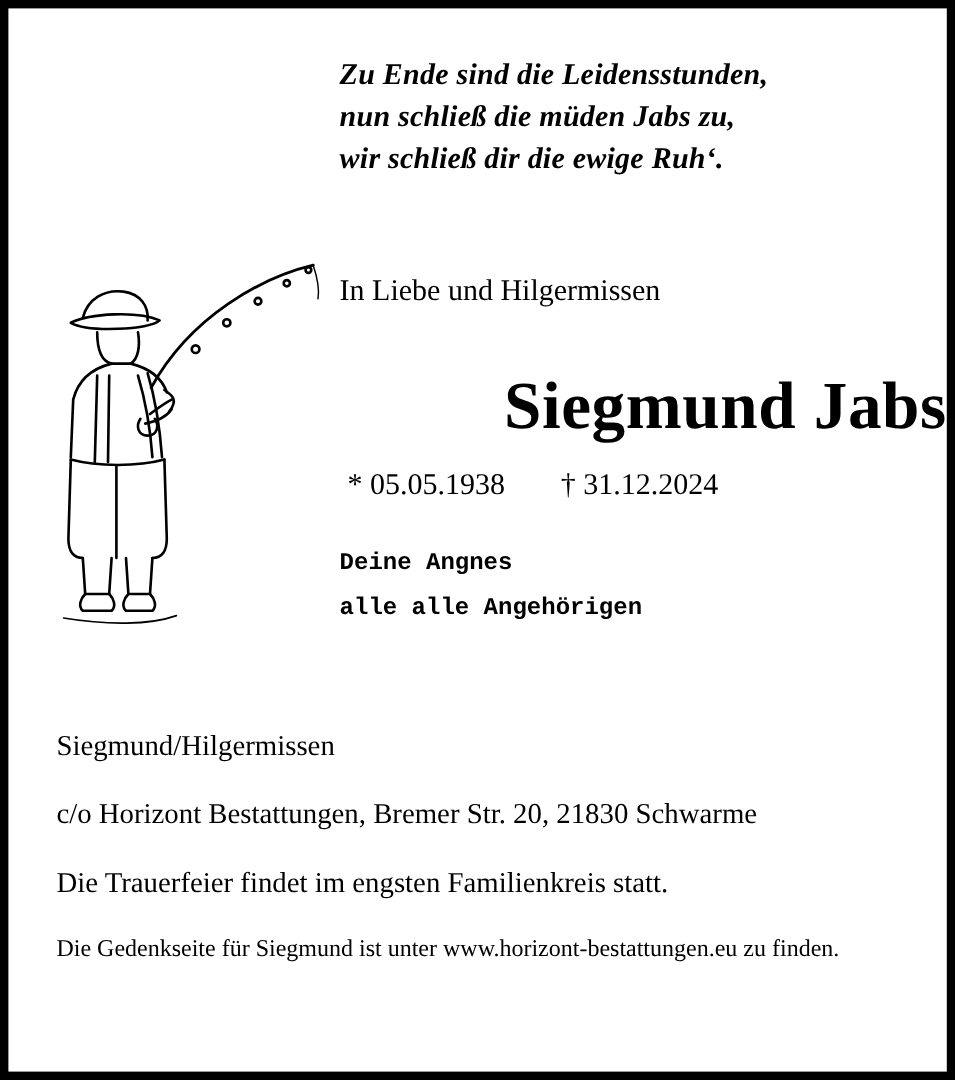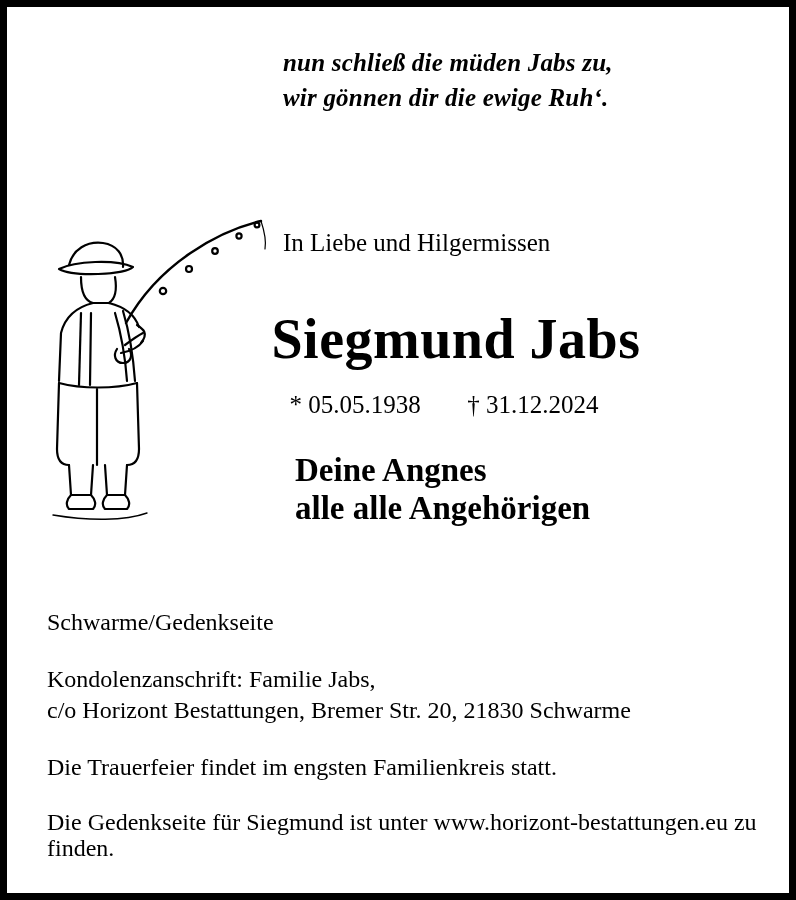--- a/index.html
+++ b/index.html
@@ -65,21 +65,21 @@
     line-height: 36px;
     white-space: nowrap;
   }
 
   
   .name {
     position: absolute;
     left: 0;
     right: 0;
     top: 300px;
-    text-align: center;
+    text-align: right;
     font-size: 56px;
     font-weight: bold;
     letter-spacing: 0.5px;
     padding-left: 116px;
     box-sizing: border-box;
   }
 
   
   .dates {
     position: absolute;
@@ -95,58 +95,60 @@
     display: inline-block;
     width: 34px;
   }
   .dates .cross {
     font-size: 25px;
   }
 
   
   .survivors {
     position: absolute;
-    left: 288px;
+    left: 276px;
     top: 444px;
-    font-size: 33px;
+    font-size: 20px;
     font-weight: bold;
     line-height: 38px;
     white-space: nowrap;
+    font-family: Liberation Mono, monospace;
   }
 
   
   .footer {
     position: absolute;
     left: 40px;
     top: 600px;
     right: 30px;
   }
   .footer .line {
     font-size: 24px;
     line-height: 31px;
     margin-bottom: 26px;
   }
   .footer .addr .sub {
     display: block;
   }
   .footer .small {
-    font-size: 24px;
+    font-size: 20px;
     line-height: 26px;
     margin-bottom: 0;
   }
 </style>
 </head>
 <body>
 
 <div class="obituary">
   <div class="inner">
 
     <div class="verse">
+      <div>Zu Ende sind die Leidensstunden,</div>
       <div>nun schließ die müden Jabs zu,</div>
-      <div>wir gönnen dir die ewige Ruh‘.</div>
+      <div>wir schließ dir die ewige Ruh‘.</div>
     </div>
 
     <div class="illustration">
       <svg width="250" height="330" viewBox="0 0 250 330" fill="none" stroke="#000000" stroke-width="2.2" stroke-linecap="round" stroke-linejoin="round">
 
         <path d="M97 120 C 130 60, 190 28, 232 18" stroke-width="2.4"></path>
 
         <circle cx="134" cy="88" r="3.2" fill="none"></circle>
         <circle cx="160" cy="66" r="3" fill="none"></circle>
         <circle cx="186" cy="48" r="2.8" fill="none"></circle>
@@ -207,23 +209,22 @@
       <span class="cross">†</span>
       <span>31.12.2024</span>
     </div>
 
     <div class="survivors">
       <div>Deine Angnes</div>
       <div>alle alle Angehörigen</div>
     </div>
 
     <div class="footer">
-      <div class="line">Schwarme/Gedenkseite</div>
+      <div class="line">Siegmund/Hilgermissen</div>
       <div class="line addr">
-        <span class="sub">Kondolenzanschrift: Familie Jabs,</span>
         <span class="sub">c/o Horizont Bestattungen, Bremer Str. 20, 21830 Schwarme</span>
       </div>
       <div class="line">Die Trauerfeier findet im engsten Familienkreis statt.</div>
       <div class="line small">Die Gedenkseite für Siegmund ist unter www.horizont-bestattungen.eu zu finden.</div>
     </div>
 
   </div>
 </div>
 
 </body></html>

